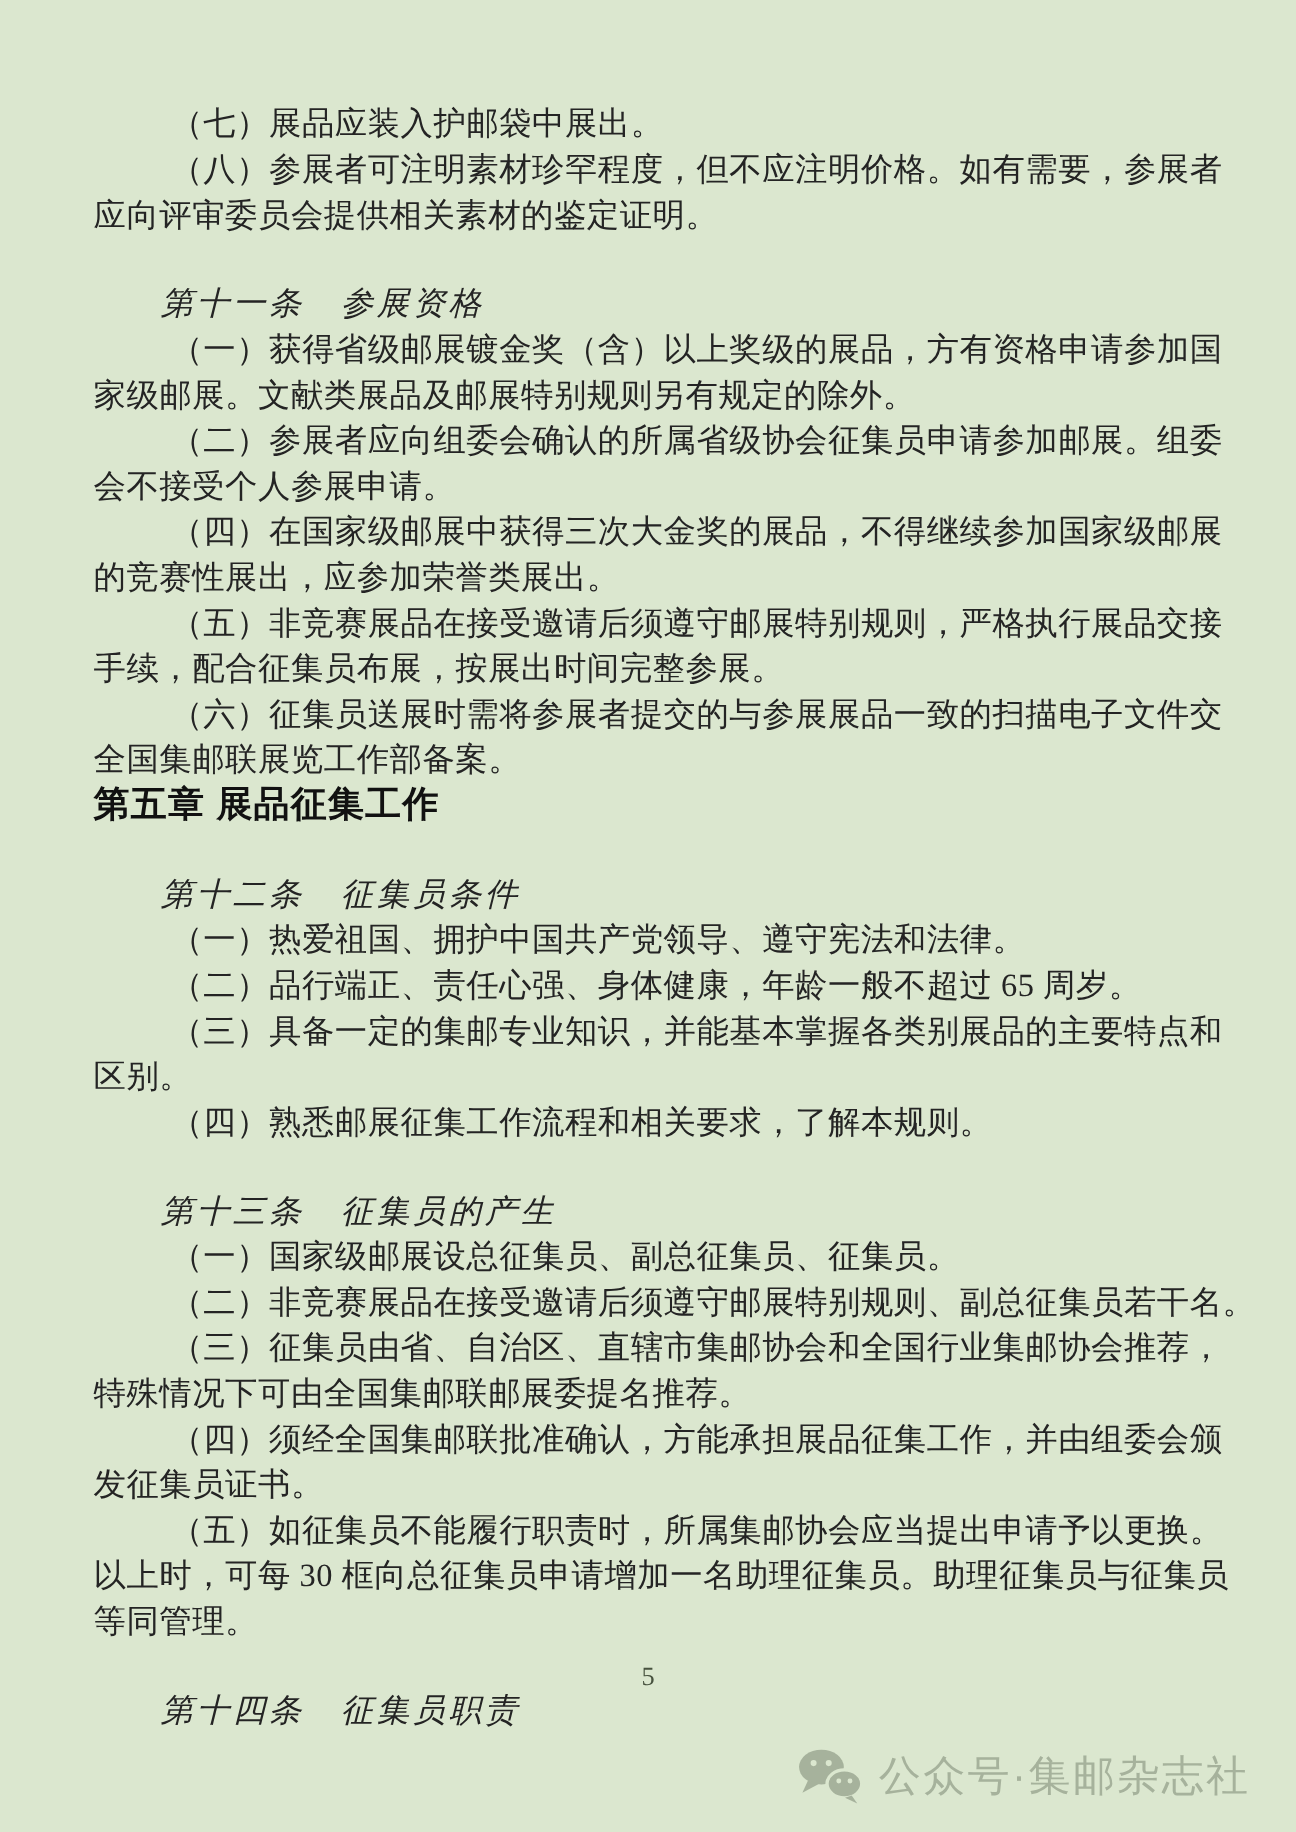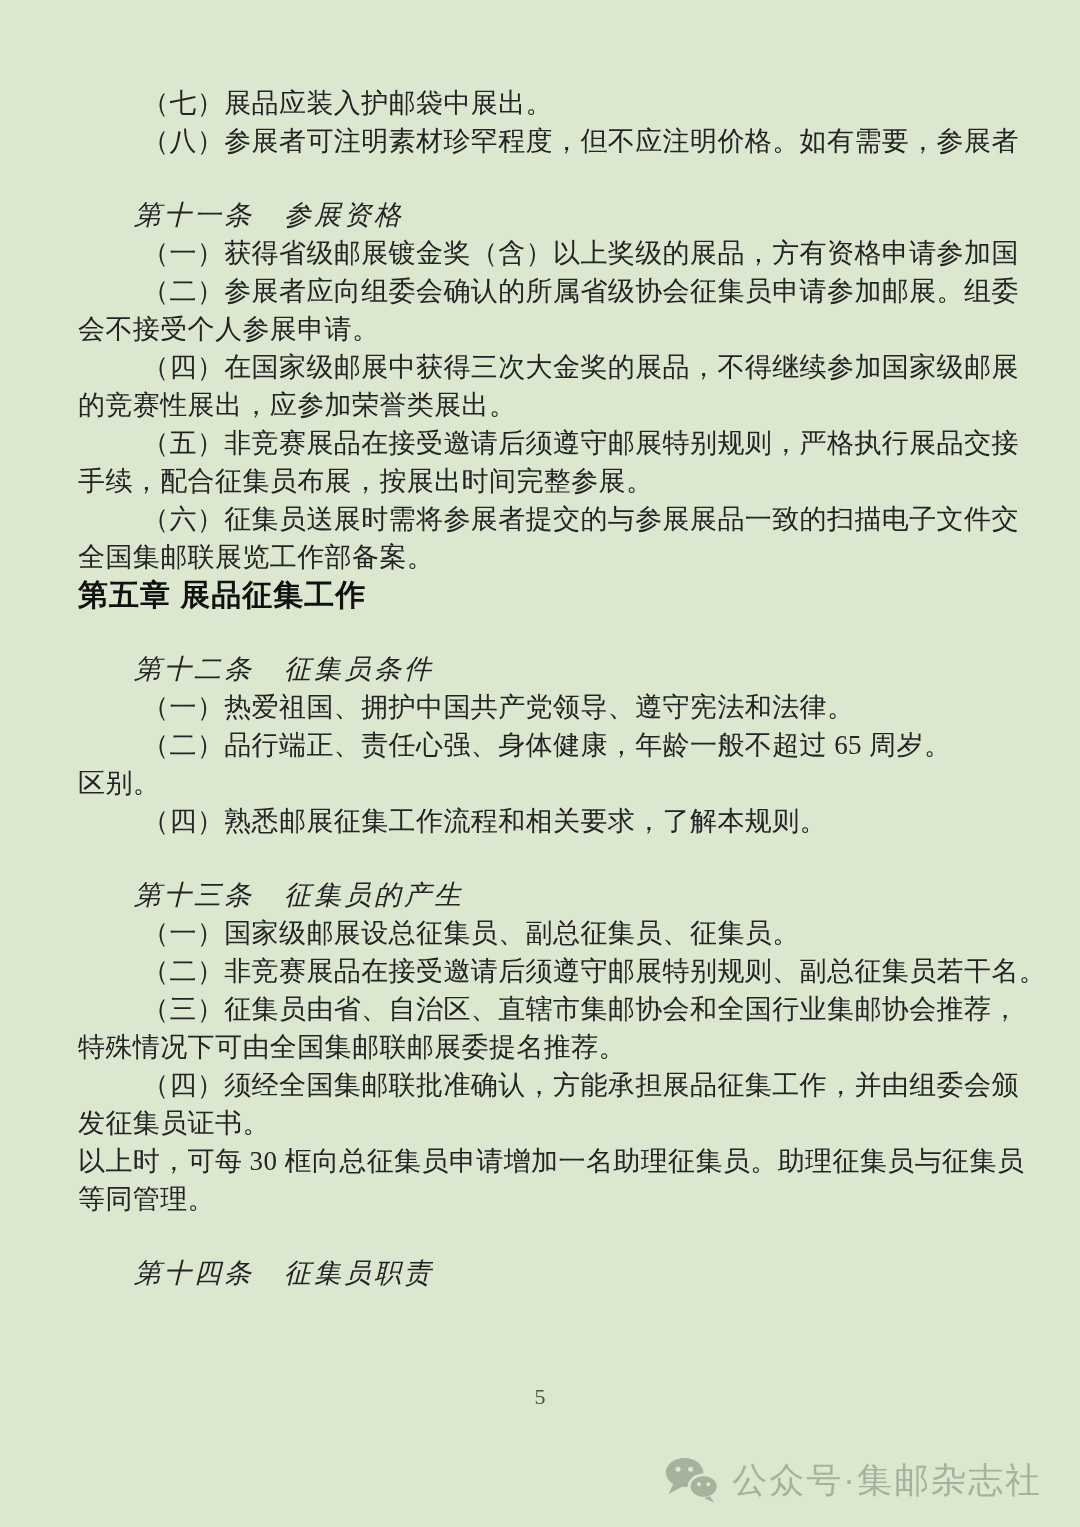--- a/index.html
+++ b/index.html
@@ -83,43 +83,47 @@
   }
 </style>
 </head>
 <body>
 
 <div class="page">
 
   <div class="content" id="document-body">
       <div class="line indent">（七）展品应装入护邮袋中展出。</div>
       <div class="line indent">（八）参展者可注明素材珍罕程度，但不应注明价格。如有需要，参展者</div>
+      <div class="line">应向评审委员会提供相关素材的鉴定证明。</div>
       <div class="line article">第十一条　参展资格</div>
       <div class="line indent">（一）获得省级邮展镀金奖（含）以上奖级的展品，方有资格申请参加国</div>
+      <div class="line">家级邮展。文献类展品及邮展特别规则另有规定的除外。</div>
       <div class="line indent">（二）参展者应向组委会确认的所属省级协会征集员申请参加邮展。组委</div>
       <div class="line">会不接受个人参展申请。</div>
       <div class="line indent">（四）在国家级邮展中获得三次大金奖的展品，不得继续参加国家级邮展</div>
       <div class="line">的竞赛性展出，应参加荣誉类展出。</div>
       <div class="line indent">（五）非竞赛展品在接受邀请后须遵守邮展特别规则，严格执行展品交接</div>
       <div class="line">手续，配合征集员布展，按展出时间完整参展。</div>
       <div class="line indent">（六）征集员送展时需将参展者提交的与参展展品一致的扫描电子文件交</div>
       <div class="line">全国集邮联展览工作部备案。</div>
       <div class="line chapter">第五章 展品征集工作</div>
       <div class="line article">第十二条　征集员条件</div>
       <div class="line indent">（一）热爱祖国、拥护中国共产党领导、遵守宪法和法律。</div>
       <div class="line indent">（二）品行端正、责任心强、身体健康，年龄一般不超过 65 周岁。</div>
+      <div class="line indent">（三）具备一定的集邮专业知识，并能基本掌握各类别展品的主要特点和</div>
       <div class="line">区别。</div>
       <div class="line indent">（四）熟悉邮展征集工作流程和相关要求，了解本规则。</div>
       <div class="line article">第十三条　征集员的产生</div>
       <div class="line indent">（一）国家级邮展设总征集员、副总征集员、征集员。</div>
       <div class="line indent">（二）非竞赛展品在接受邀请后须遵守邮展特别规则、副总征集员若干名。</div>
       <div class="line indent">（三）征集员由省、自治区、直辖市集邮协会和全国行业集邮协会推荐，</div>
       <div class="line">特殊情况下可由全国集邮联邮展委提名推荐。</div>
       <div class="line indent">（四）须经全国集邮联批准确认，方能承担展品征集工作，并由组委会颁</div>
       <div class="line">发征集员证书。</div>
+      <div class="line indent">（五）如征集员不能履行职责时，所属集邮协会应当提出申请予以更换。</div>
       <div class="line">以上时，可每 30 框向总征集员申请增加一名助理征集员。助理征集员与征集员</div>
       <div class="line">等同管理。</div>
       <div class="line article">第十四条　征集员职责</div>
     </div>
 
   <div class="page-number">5</div>
 
   <div class="watermark">
     <span>
       <svg class="wechat-icon-svg" viewBox="0 0 60 50" xmlns="http://www.w3.org/2000/svg">

